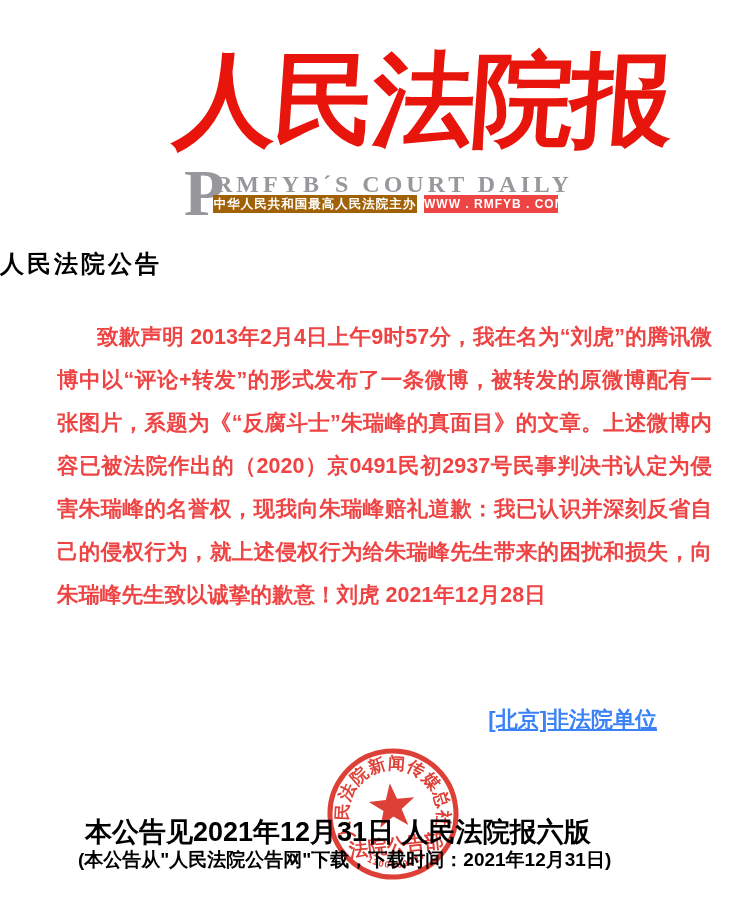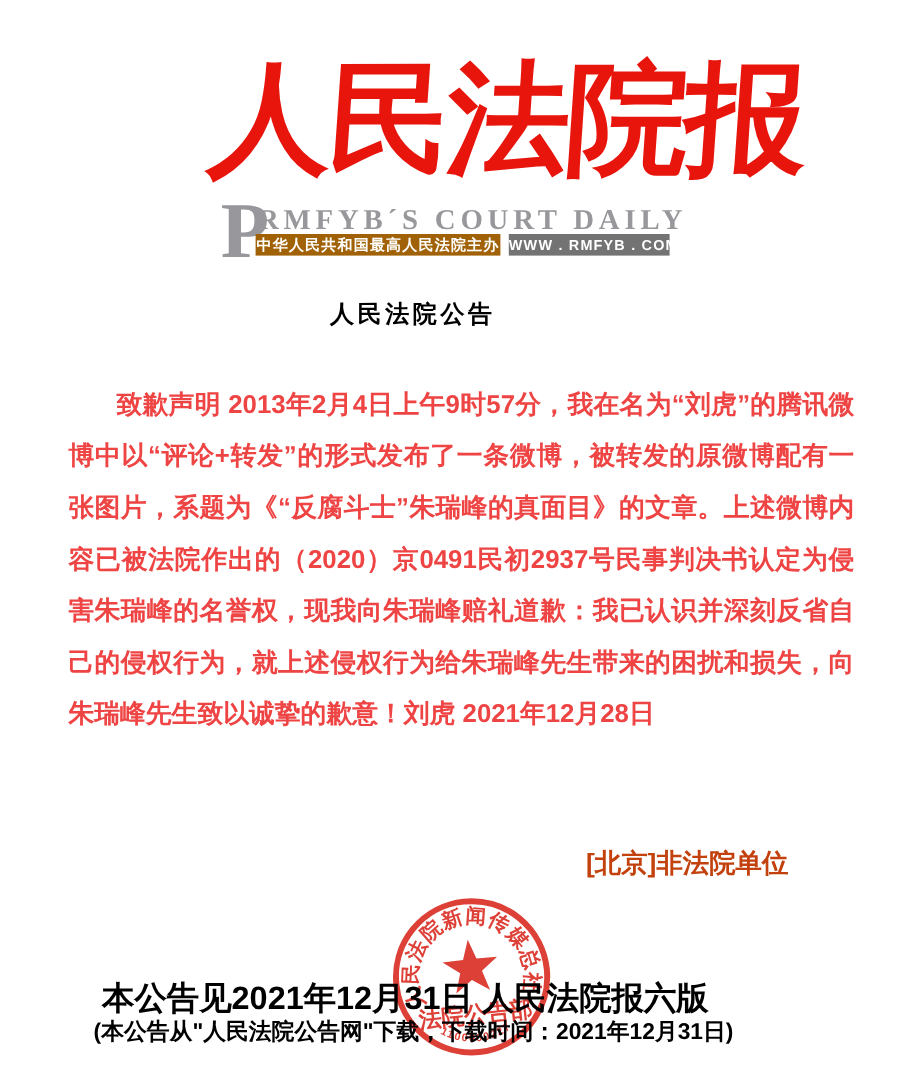--- a/index.html
+++ b/index.html
@@ -56,29 +56,29 @@
     position: absolute;
     top: 195px;
     height: 18px;
     color: #ffffff;
     font-weight: 700;
     text-align: center;
     white-space: nowrap;
     line-height: 18px;
   }
   .banner.blue   { left: 213px; width: 204px; background: #a16207; font-size: 12.5px; letter-spacing: 1px; }
-  .banner.orange { left: 424px; width: 134px; background: #737373; font-size: 12px; letter-spacing: 1px; }
+  .banner.orange { left: 424px; width: 134px; background: #ef4444; font-size: 12px; letter-spacing: 1px; }
 
   
   .doc-title {
     position: absolute;
     left: 0; top: 248px;
     width: 688px;
-    text-align: center;
-    font-size: 20px;
+    text-align: left;
+    font-size: 24px;
     font-weight: 700;
     letter-spacing: 3px;
     color: #000000;
   }
 
   
   .doc-body {
     position: absolute;
     left: 57px; top: 316px;
     width: 655px;
@@ -89,21 +89,22 @@
     text-align: justify;
     text-indent: 40px;
   }
 
   
   .publisher {
     position: absolute;
     right: 93px; top: 705px;
     font-size: 22px;
     font-weight: 700;
-    color: #c2410c;
+    color: #3b82f6;
+    text-decoration: underline;
   }
 
   
   .seal {
     position: absolute;
     left: 313px; top: 734px;
     width: 160px; height: 160px;
     opacity: 0.88;
     z-index: 1;
   }

